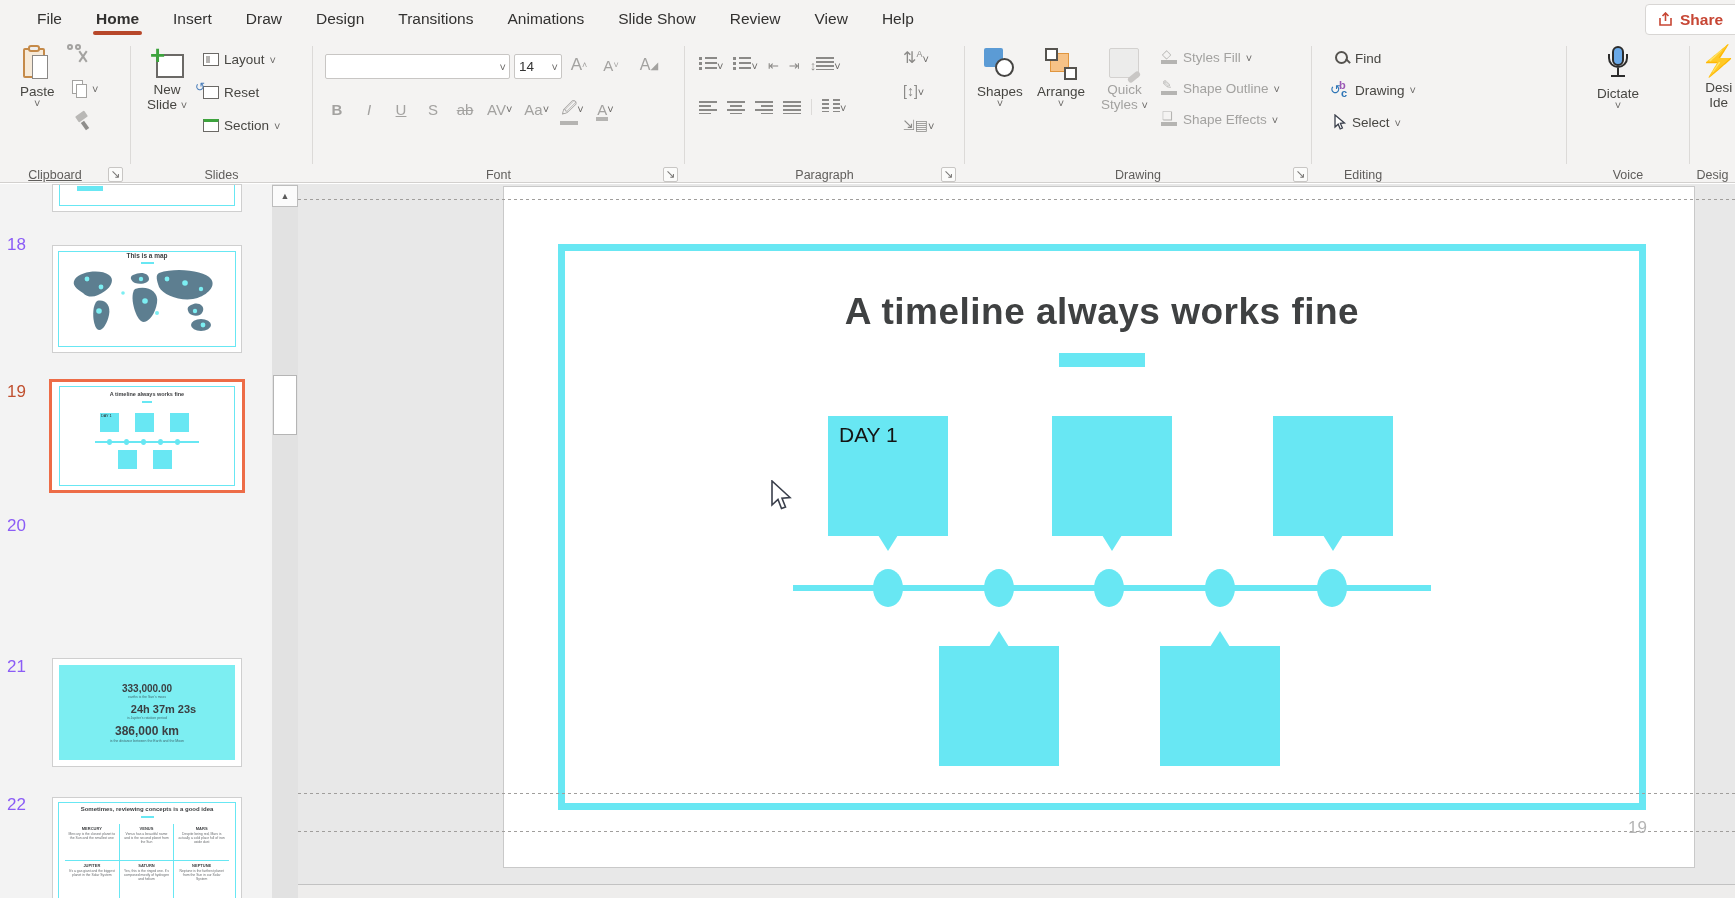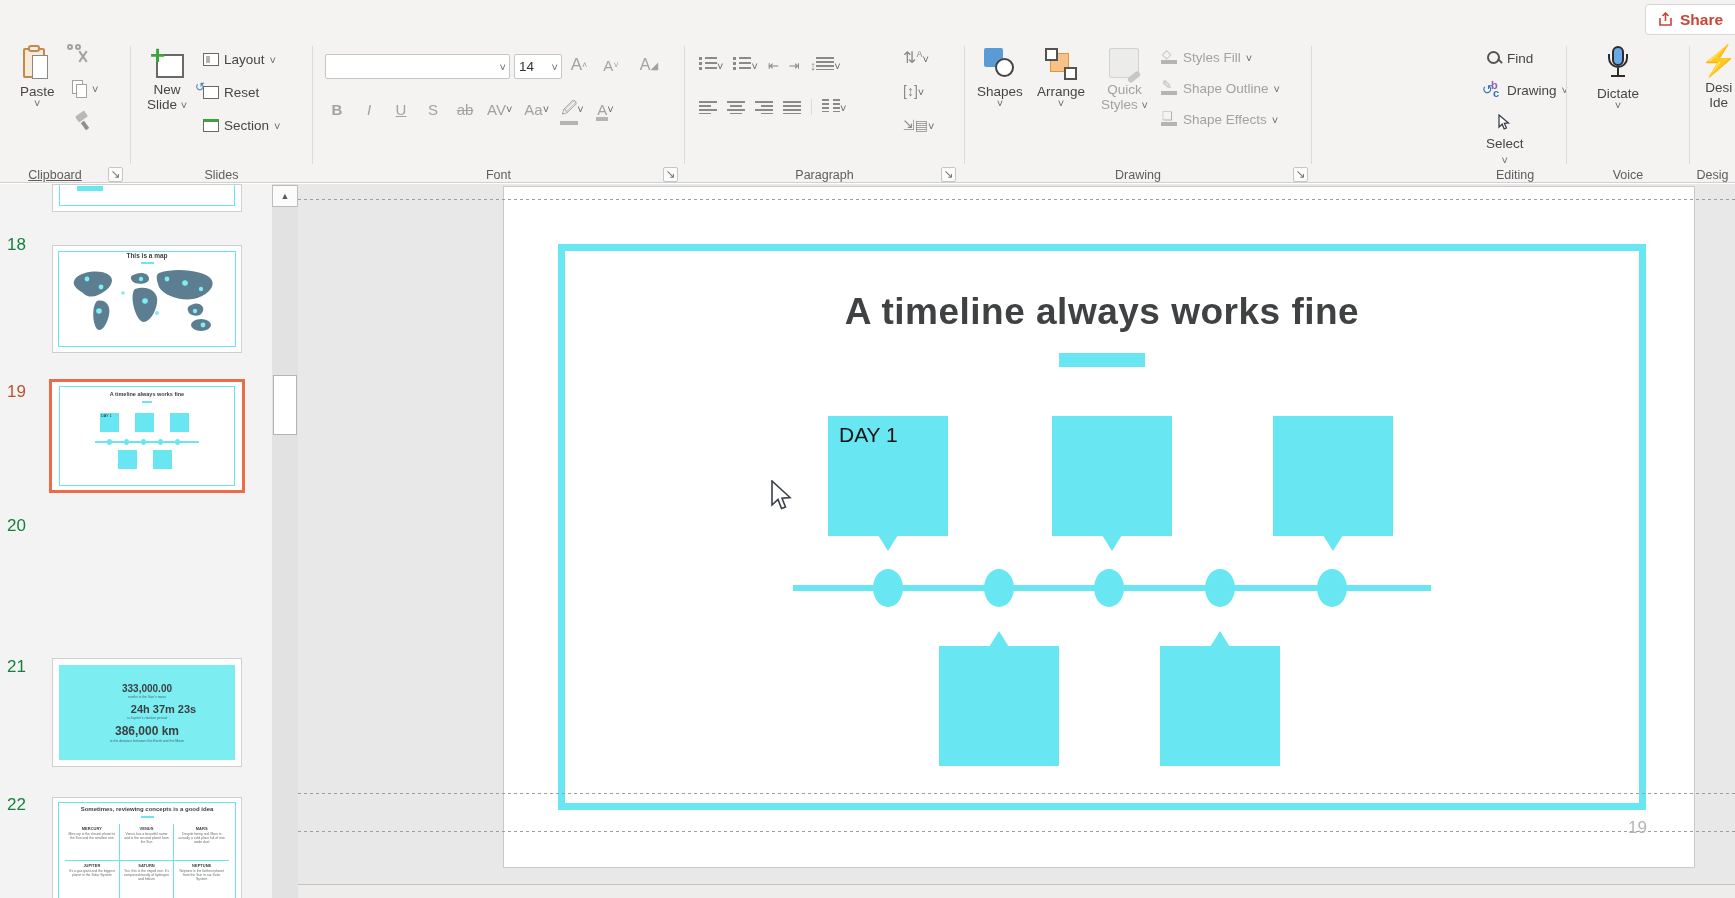--- a/index.html
+++ b/index.html
@@ -136,21 +136,21 @@
   .icon-mic{position:relative;width:30px;height:36px;}
   .icon-mic .body{position:absolute;left:9px;top:0;width:12px;height:20px;background:#6aa9e8;border:2px solid #2c2c2c;border-radius:6px;}
   .icon-mic .cup{position:absolute;left:5px;top:8px;width:20px;height:14px;border:2px solid #2c2c2c;border-top:none;border-radius:0 0 10px 10px;}
   .icon-mic .stem{position:absolute;left:14px;top:22px;width:2px;height:7px;background:#2c2c2c;}
   .icon-mic .base{position:absolute;left:8px;top:29px;width:14px;height:2px;background:#2c2c2c;}
   .icon-bolt{font-size:30px;color:#f7a000;line-height:30px;}
 
   
   .main{position:absolute;left:0;top:184px;width:1735px;height:714px;}
   .thumb-panel{position:absolute;left:0;top:0;width:272px;height:714px;background:var(--panel-bg);overflow:hidden;}
-  .slide-num{position:absolute;left:7px;width:30px;font-size:17px;color:#15803d;}
+  .slide-num{position:absolute;left:7px;width:30px;font-size:17px;color:#8b5cf6;}
   .slide-num.sel{color:#c0502f;}
   .thumb{position:absolute;left:52px;width:190px;background:#fff;border:1px solid #cfcfcf;overflow:hidden;}
   .cyframe{position:absolute;border:1px solid var(--cyan);}
   .tmini-title{position:absolute;width:100%;text-align:center;font-weight:bold;color:#3c3e40;}
   .cybar{position:absolute;background:var(--cyan);}
 
   
   .cyfill{position:absolute;left:6px;right:6px;top:6px;bottom:6px;background:var(--cyan2);display:flex;flex-direction:column;align-items:center;justify-content:center;}
   .bignum{font-weight:bold;color:#3c4043;}
   .tinysub{color:#ffffff;font-size:4px;margin-top:3px;}
@@ -187,20 +187,33 @@
   .cursor{position:absolute;left:472px;top:296px;z-index:10;}
   .strip-line{position:absolute;left:0;top:700px;width:1437px;height:1px;background:#c2c2c2;}
   .strip{position:absolute;left:0;top:701px;width:1437px;height:13px;background:#eeedec;}
 </style>
 </head>
 <body>
 
 <div class="app">
 
   <div class="ribbon">
+    <div class="tabs">
+      <span class="tab">File</span>
+      <span class="tab active">Home</span>
+      <span class="tab">Insert</span>
+      <span class="tab">Draw</span>
+      <span class="tab">Design</span>
+      <span class="tab">Transitions</span>
+      <span class="tab">Animations</span>
+      <span class="tab">Slide Show</span>
+      <span class="tab">Review</span>
+      <span class="tab">View</span>
+      <span class="tab">Help</span>
+    </div>
     <div class="share-btn">
       <svg width="15" height="15" viewBox="0 0 15 15">
           <path d="M2 6 v7 h11 v-7" fill="none" stroke="#c74634" stroke-width="1.6"></path>
           <path d="M7.5 9 V1 M4.5 4 L7.5 1 L10.5 4" fill="none" stroke="#c74634" stroke-width="1.6"></path>
         </svg>
       <span>Share</span>
     </div>
 
     <div class="rgroup" style="left:0;width:130px;">
       <div class="bigbtn" style="left:20px;top:6px;">
@@ -371,35 +384,35 @@
             <span class="g"></span>
           </span>
           <span>Shape Effects</span>
           <span class="chev">˅</span>
         </div>
       <div class="glabel">Drawing</div>
       <div class="launcher" style="left:328px;">↘</div>
     </div>
     <div class="rdiv" style="left:1311px;"></div>
 
-    <div class="rgroup" style="left:1388px;width:254px;">
+    <div class="rgroup" style="left:1236px;width:254px;">
       <div class="smallrow" style="left:98px;top:10px;">
           <span class="icon-find"></span>
           <span>Find</span>
         </div>
       <div class="smallrow" style="left:96px;top:42px;">
           <span class="icon-replace">
             <span class="arr">↺</span>
             <span class="b">b</span>
             <span class="c">c</span>
           </span>
           <span>Drawing</span> 
           <span class="chev">˅</span>
         </div>
-      <div class="smallrow" style="left:98px;top:74px;flex-direction:column;">
+      <div class="smallrow" style="left:98px;top:74px;">
         <svg class="icon-select" viewBox="0 0 13 17">
             <path d="M1 1 L1 13 L4.2 10.2 L6.2 15 L8.4 14 L6.4 9.4 L10.5 9 Z" fill="#fff" stroke="#3a3f4b" stroke-width="1.3"></path>
           </svg>
         <span>Select</span>
           <span class="chev">˅</span>
       </div>
       <div class="glabel">Editing</div>
     </div>
     <div class="rdiv" style="left:1566px;"></div>
 

